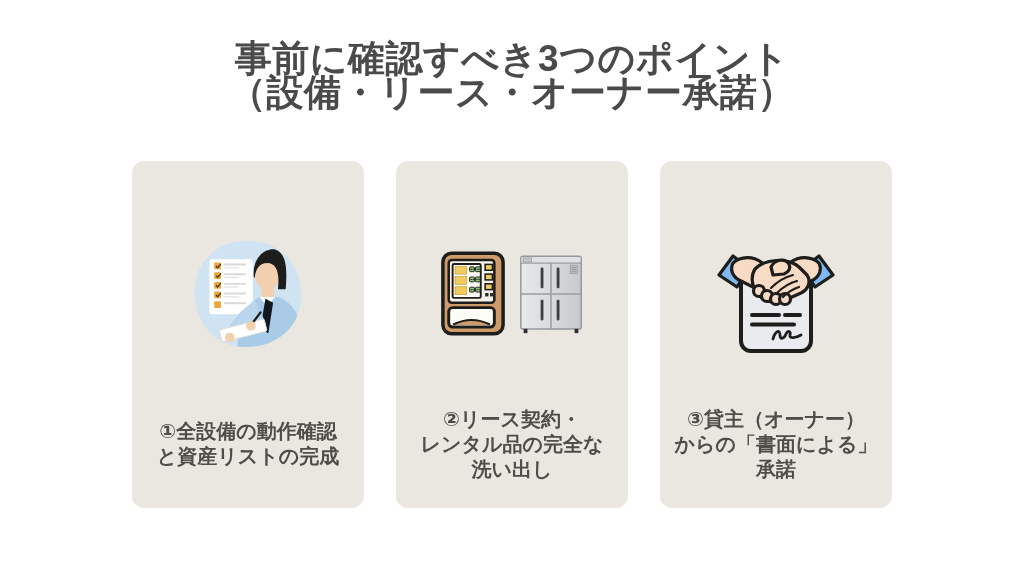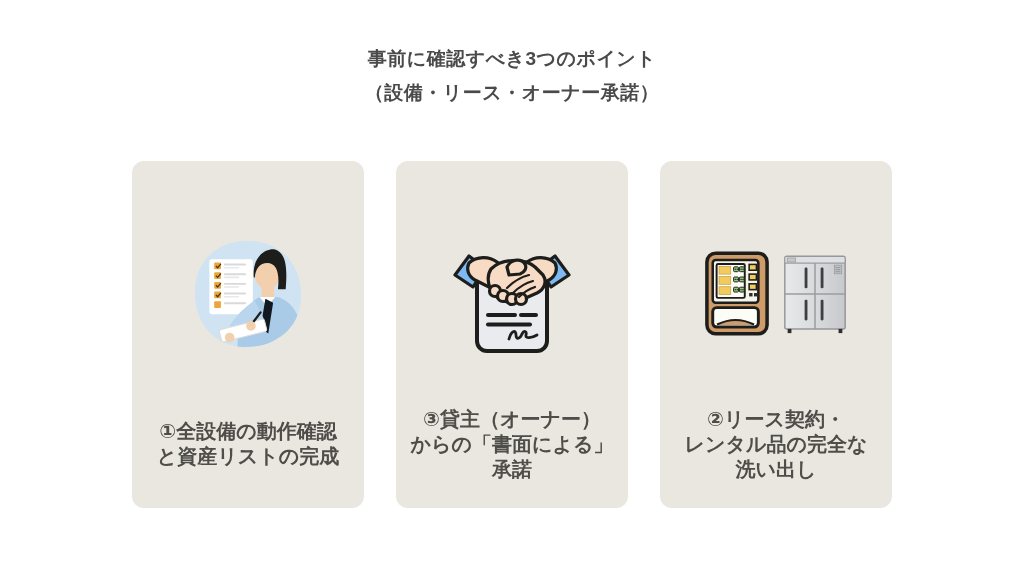--- a/index.html
+++ b/index.html
@@ -17,21 +17,21 @@
     height: 580px;
     background: #ffffff;
   }
   .title {
     position: absolute;
     top: 42px;
     left: 0;
     right: 0;
     margin: 0;
     text-align: center;
-    font-size: 19px;
+    font-size: 37px;
     line-height: 34px;
     font-weight: 700;
     color: #4a4a4a;
     white-space: pre-line;
     letter-spacing: 0.5px;
   }
   .cards {
     position: absolute;
     top: 161px;
     left: 0;
@@ -138,59 +138,20 @@
               <rect x="30" y="90" width="48" height="13" rx="2" fill="#ffffff" stroke="#dcdcdc" stroke-width="1"></rect>
             </g>
             <circle cx="40" cy="104" r="5" fill="#f2d0ae"></circle>
             <line x1="60" y1="94" x2="72" y2="78" stroke="#1d1d1b" stroke-width="2.4" stroke-linecap="round"></line>
             <circle cx="62" cy="92" r="5" fill="#f2d0ae"></circle>
           </g>
         </svg>
       </div>
       <p class="card-label">①全設備の動作確認
 と資産リストの完成</p>
-    </section>
-
-    <section class="card">
-      <div class="icon-wrap">
-        <svg width="134" height="126" viewBox="0 0 134 126" aria-hidden="true">
-
-          <rect x="32" y="36" width="70" height="84" rx="10" fill="#e9ebee" stroke="#1d1d1b" stroke-width="4"></rect>
-          <g stroke="#1d1d1b" stroke-width="4" stroke-linecap="round">
-            <line x1="43" y1="84" x2="70" y2="84"></line>
-            <line x1="76" y1="84" x2="91" y2="84"></line>
-            <line x1="43" y1="93.5" x2="85" y2="93.5"></line>
-          </g>
-          <path d="M64,108 C66,100 71,98 71,104 C71,109 75,108 77,103 C79,99 82,100 81,104 C80,108 87,107 92,104" fill="none" stroke="#1d1d1b" stroke-width="2.8" stroke-linecap="round"></path>
-
-          <g stroke="#1d1d1b" stroke-width="3.2" stroke-linejoin="round">
-            <polygon points="10,44 24,25 40,37 28,56" fill="#7fb9f2"></polygon>
-            <polygon points="124,44 110,25 94,37 106,56" fill="#7fb9f2"></polygon>
-          </g>
-
-          <g fill="#f7dbc4" stroke="#1d1d1b" stroke-width="3.2" stroke-linejoin="round" stroke-linecap="round">
-            <path d="M24,32 C32,25 44,25 52,31 L62,39 L46,57 L30,49 C23,45 21,38 24,32 Z"></path>
-            <path d="M110,32 C102,25 90,25 82,31 L72,39 L88,57 L104,49 C111,45 113,38 110,32 Z"></path>
-            <path d="M46,38 C56,28 78,26 90,36 L98,44 C102,50 100,58 92,62 L74,70 C64,73 54,70 48,62 C42,54 42,44 46,38 Z"></path>
-            <circle cx="50" cy="60" r="5.5"></circle>
-            <circle cx="58" cy="65" r="5.5"></circle>
-            <circle cx="67" cy="68" r="5.5"></circle>
-            <circle cx="76" cy="68" r="5.5"></circle>
-            <path d="M62,36 C66,28 76,27 80,33 C82,37 80,41 75,43 L64,44 Z"></path>
-          </g>
-          <g fill="none" stroke="#1d1d1b" stroke-width="2.2" stroke-linecap="round">
-            <path d="M84,44 C76,46 68,51 62,57"></path>
-            <path d="M88,50 C80,52 73,57 68,62"></path>
-            <path d="M90,56 C84,58 78,62 74,66"></path>
-          </g>
-        </svg>
-      </div>
-      <p class="card-label">③貸主（オーナー）
-からの「書面による」
-承諾</p>
     </section>
 
     <section class="card">
       <div class="icon-wrap">
         <svg width="66" height="88" viewBox="0 0 68 90" aria-hidden="true">
           <rect x="3" y="3" width="62" height="83" rx="9" fill="#cf9b69" stroke="#1d1d1b" stroke-width="3.6"></rect>
           <rect x="9" y="10" width="47" height="44" rx="3" fill="#f7f4ec" stroke="#1d1d1b" stroke-width="2.6"></rect>
           <rect x="13" y="14" width="29" height="35" rx="1.5" fill="#fdfcf7" stroke="#1d1d1b" stroke-width="2"></rect>
           <rect x="15.5" y="16.5" width="12" height="8" fill="#f2cb5e" stroke="#caa13f" stroke-width="0.8"></rect>
           <rect x="15.5" y="27" width="12" height="8" fill="#f2cb5e" stroke="#caa13f" stroke-width="0.8"></rect>
@@ -254,14 +215,53 @@
           <line x1="56.8" y1="21.4" x2="61.8" y2="21.4" stroke="#85868a" stroke-width="0.8"></line>
           <rect x="6" y="82" width="4" height="4.5" fill="#2e2e30"></rect>
           <rect x="60" y="82" width="4" height="4.5" fill="#2e2e30"></rect>
         </svg>
       </div>
       <p class="card-label">②リース契約・
 レンタル品の完全な
 洗い出し</p>
     </section>
 
+    <section class="card">
+      <div class="icon-wrap">
+        <svg width="134" height="126" viewBox="0 0 134 126" aria-hidden="true">
+
+          <rect x="32" y="36" width="70" height="84" rx="10" fill="#e9ebee" stroke="#1d1d1b" stroke-width="4"></rect>
+          <g stroke="#1d1d1b" stroke-width="4" stroke-linecap="round">
+            <line x1="43" y1="84" x2="70" y2="84"></line>
+            <line x1="76" y1="84" x2="91" y2="84"></line>
+            <line x1="43" y1="93.5" x2="85" y2="93.5"></line>
+          </g>
+          <path d="M64,108 C66,100 71,98 71,104 C71,109 75,108 77,103 C79,99 82,100 81,104 C80,108 87,107 92,104" fill="none" stroke="#1d1d1b" stroke-width="2.8" stroke-linecap="round"></path>
+
+          <g stroke="#1d1d1b" stroke-width="3.2" stroke-linejoin="round">
+            <polygon points="10,44 24,25 40,37 28,56" fill="#7fb9f2"></polygon>
+            <polygon points="124,44 110,25 94,37 106,56" fill="#7fb9f2"></polygon>
+          </g>
+
+          <g fill="#f7dbc4" stroke="#1d1d1b" stroke-width="3.2" stroke-linejoin="round" stroke-linecap="round">
+            <path d="M24,32 C32,25 44,25 52,31 L62,39 L46,57 L30,49 C23,45 21,38 24,32 Z"></path>
+            <path d="M110,32 C102,25 90,25 82,31 L72,39 L88,57 L104,49 C111,45 113,38 110,32 Z"></path>
+            <path d="M46,38 C56,28 78,26 90,36 L98,44 C102,50 100,58 92,62 L74,70 C64,73 54,70 48,62 C42,54 42,44 46,38 Z"></path>
+            <circle cx="50" cy="60" r="5.5"></circle>
+            <circle cx="58" cy="65" r="5.5"></circle>
+            <circle cx="67" cy="68" r="5.5"></circle>
+            <circle cx="76" cy="68" r="5.5"></circle>
+            <path d="M62,36 C66,28 76,27 80,33 C82,37 80,41 75,43 L64,44 Z"></path>
+          </g>
+          <g fill="none" stroke="#1d1d1b" stroke-width="2.2" stroke-linecap="round">
+            <path d="M84,44 C76,46 68,51 62,57"></path>
+            <path d="M88,50 C80,52 73,57 68,62"></path>
+            <path d="M90,56 C84,58 78,62 74,66"></path>
+          </g>
+        </svg>
+      </div>
+      <p class="card-label">③貸主（オーナー）
+からの「書面による」
+承諾</p>
+    </section>
+
   </div>
 </div>
 
 </body></html>

